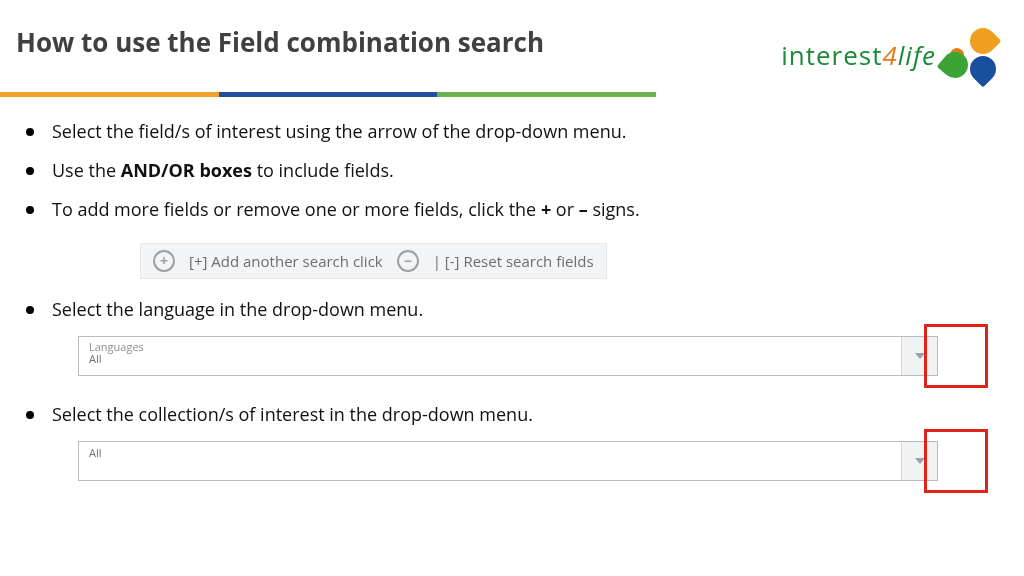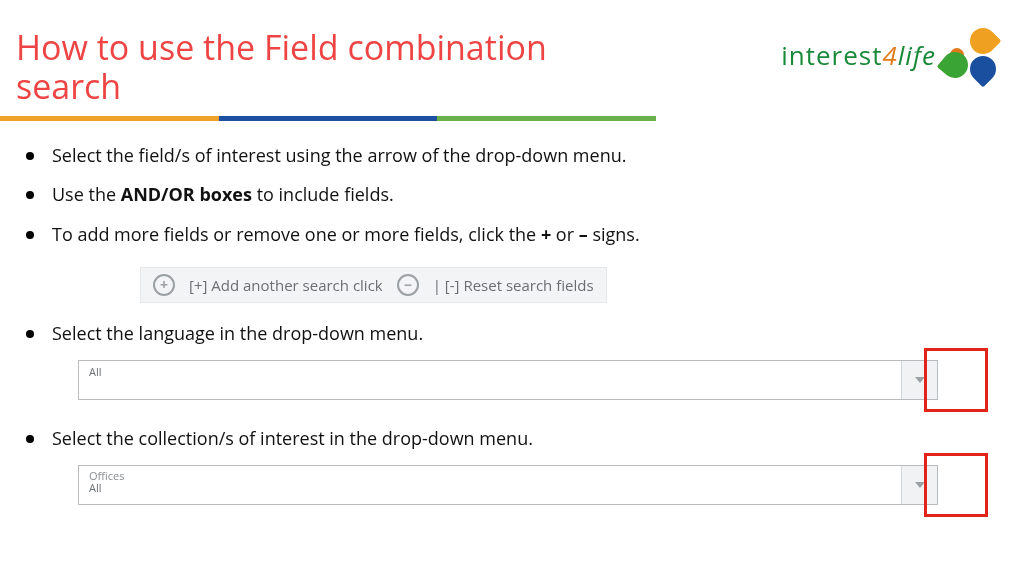--- a/index.html
+++ b/index.html
@@ -11,23 +11,23 @@
     position: relative;
     overflow: hidden;
   }
   .header {
     display: flex;
     justify-content: space-between;
     align-items: flex-start;
     padding: 28px 28px 0 16px;
   }
   .title {
-    font-size: 34px;
-    font-weight: 400;
-    color: #ef4444;
+    font-size: 26px;
+    font-weight: 700;
+    color: #404040;
     line-height: 1.15;
     max-width: 640px;
   }
   .logo {
     display: flex;
     align-items: center;
     gap: 6px;
   }
   .logo-text { font-size: 26px; letter-spacing: 1px; font-weight: 400; }
   .lg-green { color: #1a8a3a; }
@@ -159,37 +159,37 @@
     <span>| [-] Reset search fields</span>
   </div>
 
   <ul class="points">
     <li>Select the language in the drop-down menu.</li>
   </ul>
 
   <div class="dropdown-row">
     <div class="dropdown">
       <div class="dd-body">
+        <div class="dd-label">Languages</div>
         <div class="dd-value">All</div>
       </div>
       <div class="dd-arrow">
           <div class="tri"></div>
         </div>
     </div>
     <div class="highlight-box" style="left:846px; top:-12px;"></div>
   </div>
 
   <ul class="points">
     <li>Select the collection/s of interest in the drop-down menu.</li>
   </ul>
 
   <div class="dropdown-row">
     <div class="dropdown">
       <div class="dd-body">
-        <div class="dd-label">Offices</div>
         <div class="dd-value">All</div>
       </div>
       <div class="dd-arrow">
           <div class="tri"></div>
         </div>
     </div>
     <div class="highlight-box" style="left:846px; top:-12px;"></div>
   </div>
 </div>
 

